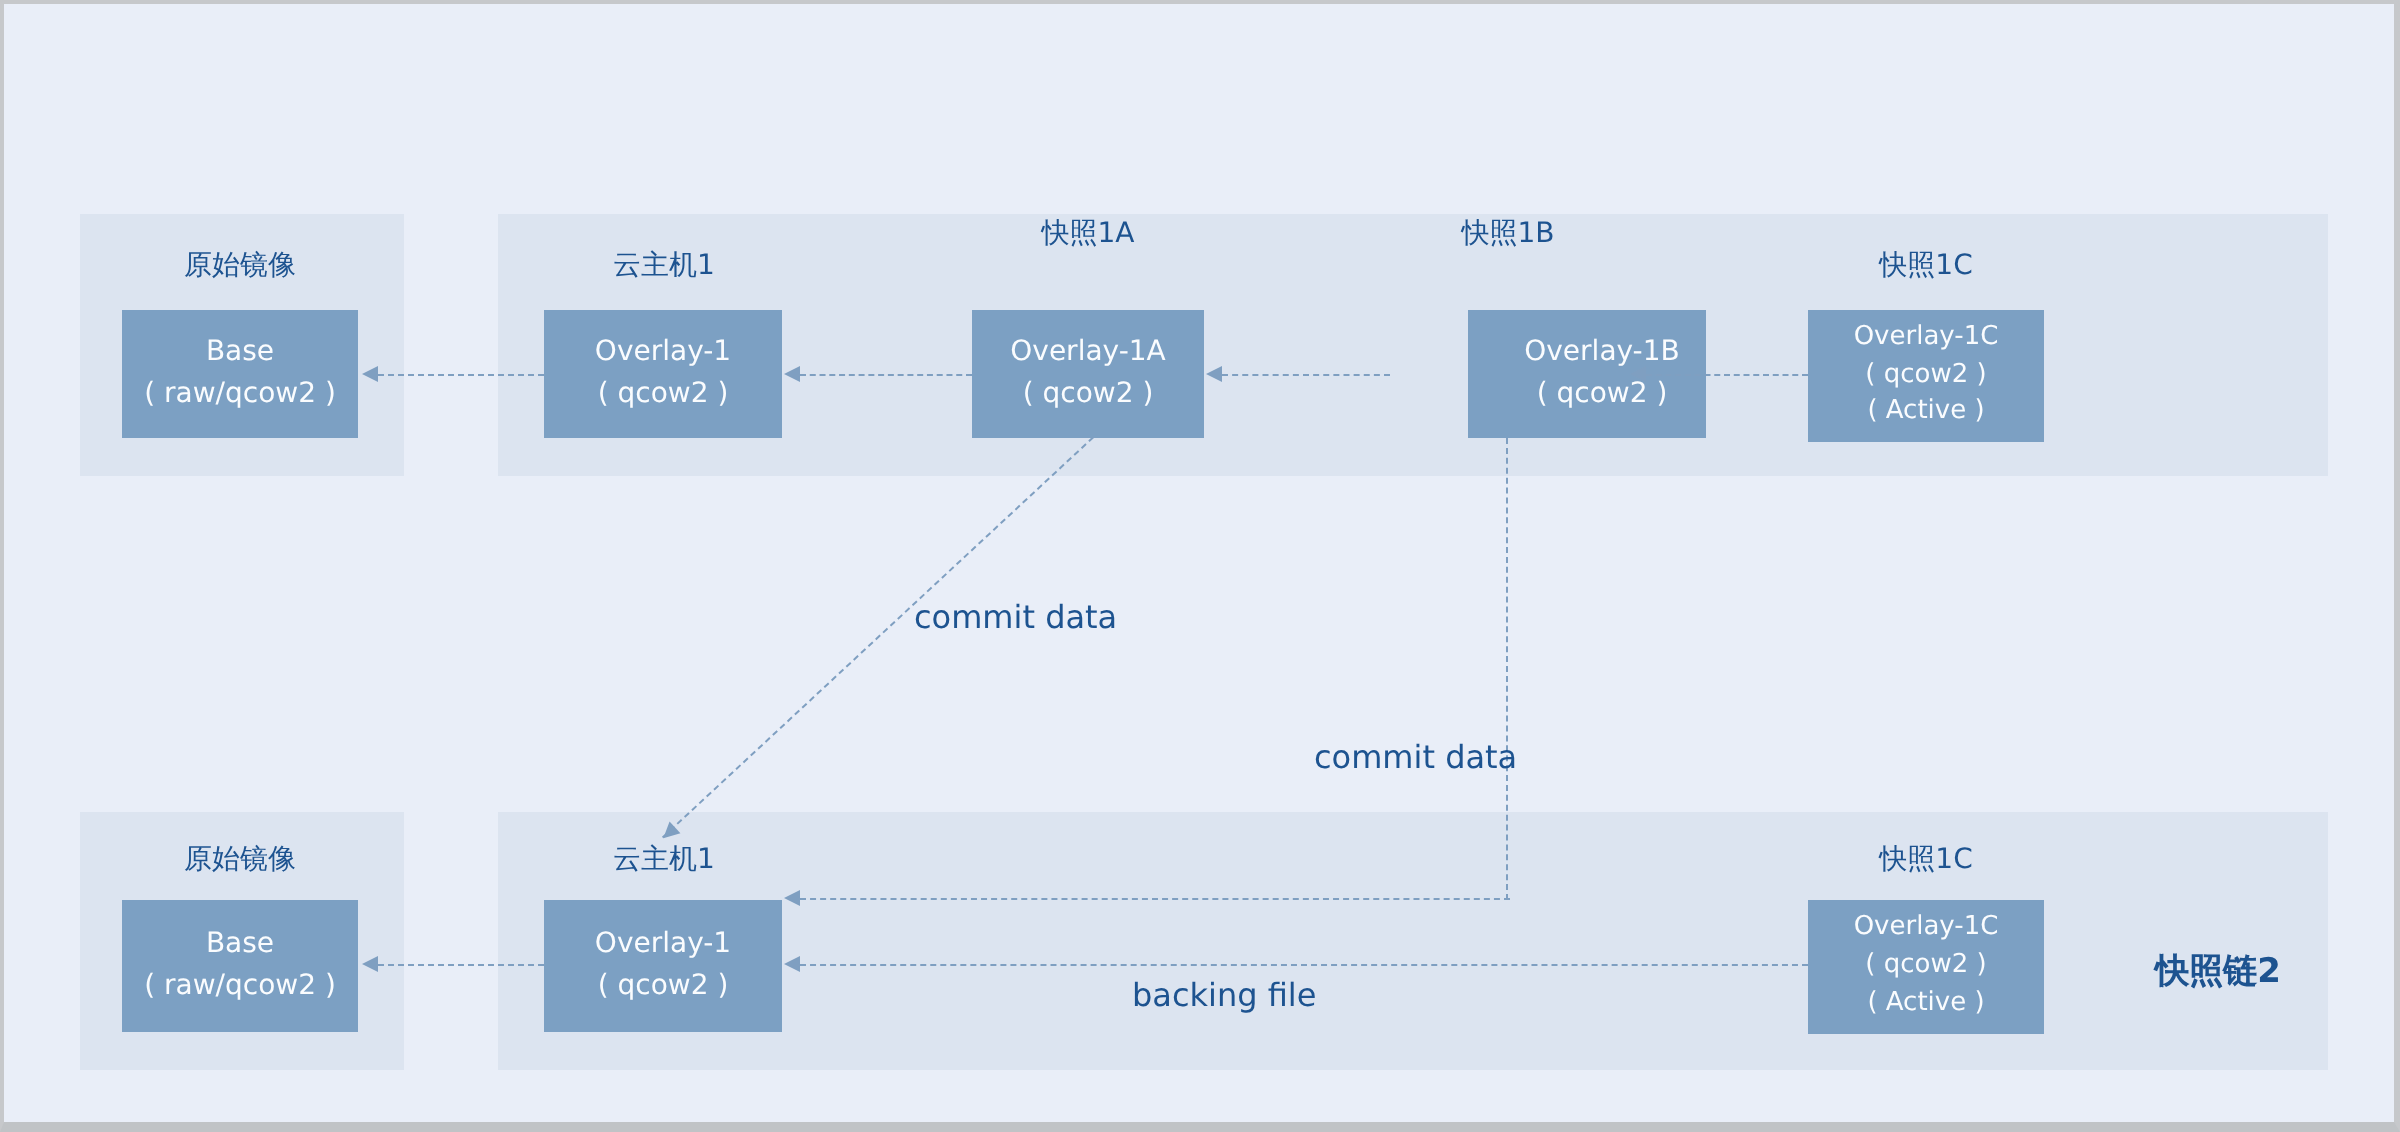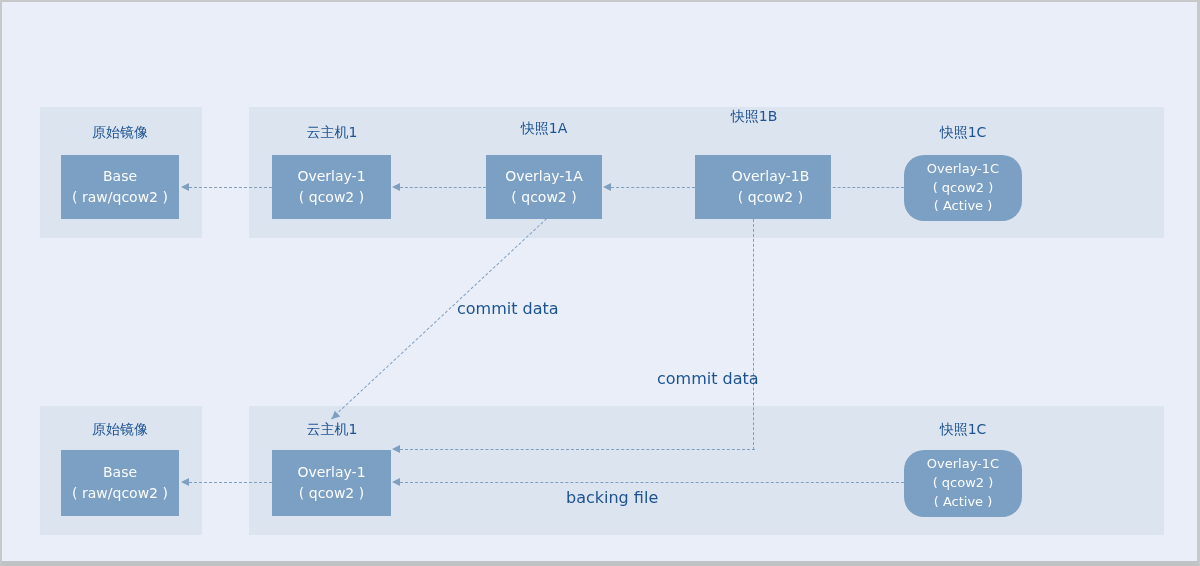--- a/index.html
+++ b/index.html
@@ -16,21 +16,21 @@
   .title{
     position:absolute;left:0;top:30px;width:1196px;text-align:center;
     font-size:23px;font-weight:700;color:var(--title);letter-spacing:.5px;
   }
   .panel{position:absolute;background:var(--panel);}
   .node{
     position:absolute;background:var(--node);color:var(--nodetext);
     display:flex;flex-direction:column;align-items:center;justify-content:center;
     font-size:14px;line-height:1.5;text-align:center;
   }
-  .node.three{font-size:13px;line-height:1.45;border-radius:20px;}
+  .node.three{font-size:13px;line-height:1.45;}
   .nlabel{
     position:absolute;width:140px;text-align:center;
     font-size:14px;color:var(--blue);font-weight:400;
   }
   .chain-label{
     position:absolute;width:140px;text-align:center;
     font-size:17px;font-weight:700;color:var(--blue);
   }
   .anno{position:absolute;font-size:16px;color:var(--blue);text-align:right;}
   .hline{position:absolute;height:0;border-top:1.5px dashed var(--conn);}
@@ -56,49 +56,50 @@
 <div class="frame">
 
 
   <div class="panel" style="left:38px;top:105px;width:162px;height:131px;"></div>
   <div class="panel" style="left:247px;top:105px;width:915px;height:131px;"></div>
   <div class="panel" style="left:38px;top:404px;width:162px;height:129px;"></div>
   <div class="panel" style="left:247px;top:404px;width:915px;height:129px;"></div>
 
   <div class="nlabel" style="left:48px;top:122px;">原始镜像</div>
   <div class="nlabel" style="left:260px;top:122px;">云主机1</div>
-  <div class="nlabel" style="left:472px;top:118px;">快照1A</div>
+  <div class="nlabel" style="left:472px;top:106px;">快照1A</div>
   <div class="nlabel" style="left:682px;top:106px;">快照1B</div>
   <div class="nlabel" style="left:891px;top:122px;">快照1C</div>
 
   <div class="node" style="left:59px;top:153px;width:118px;height:64px;">
     <span>Base</span>
     <span>( raw/qcow2 )</span>
   </div>
   <div class="node" style="left:270px;top:153px;width:119px;height:64px;">
     <span>Overlay-1</span>
     <span>( qcow2 )</span>
   </div>
   <div class="node" style="left:484px;top:153px;width:116px;height:64px;">
     <span>Overlay-1A</span>
     <span>( qcow2 )</span>
   </div>
-  <div class="node" style="left:693px;top:153px;width:136px;height:64px;padding-left:15px;">
+  <div class="node" style="left:732px;top:153px;width:119px;height:64px;padding-left:15px;">
     <span>Overlay-1B</span>
     <span>( qcow2 )</span>
   </div>
   <div class="node three" style="left:902px;top:153px;width:118px;height:66px;">
     <span>Overlay-1C</span>
     <span>( qcow2 )</span>
     <span>( Active )</span>
   </div>
 
   <div class="nlabel" style="left:48px;top:419px;">原始镜像</div>
   <div class="nlabel" style="left:260px;top:419px;">云主机1</div>
   <div class="nlabel" style="left:891px;top:419px;">快照1C</div>
+  <div class="chain-label" style="left:1037px;top:472px;">快照链2</div>
 
   <div class="node" style="left:59px;top:448px;width:118px;height:66px;">
     <span>Base</span>
     <span>( raw/qcow2 )</span>
   </div>
   <div class="node" style="left:270px;top:448px;width:119px;height:66px;">
     <span>Overlay-1</span>
     <span>( qcow2 )</span>
   </div>
   <div class="node three" style="left:902px;top:448px;width:118px;height:67px;">

